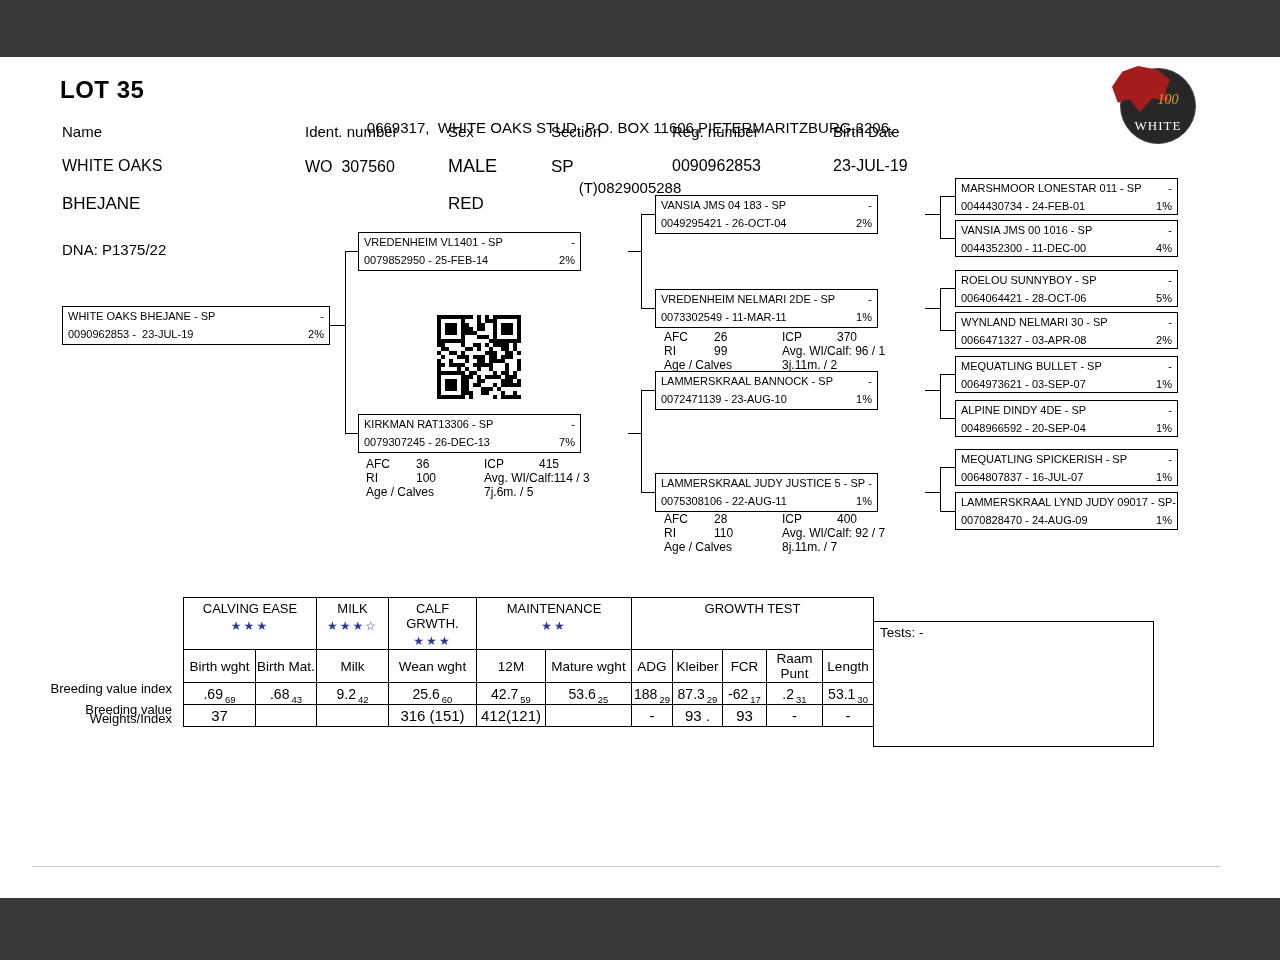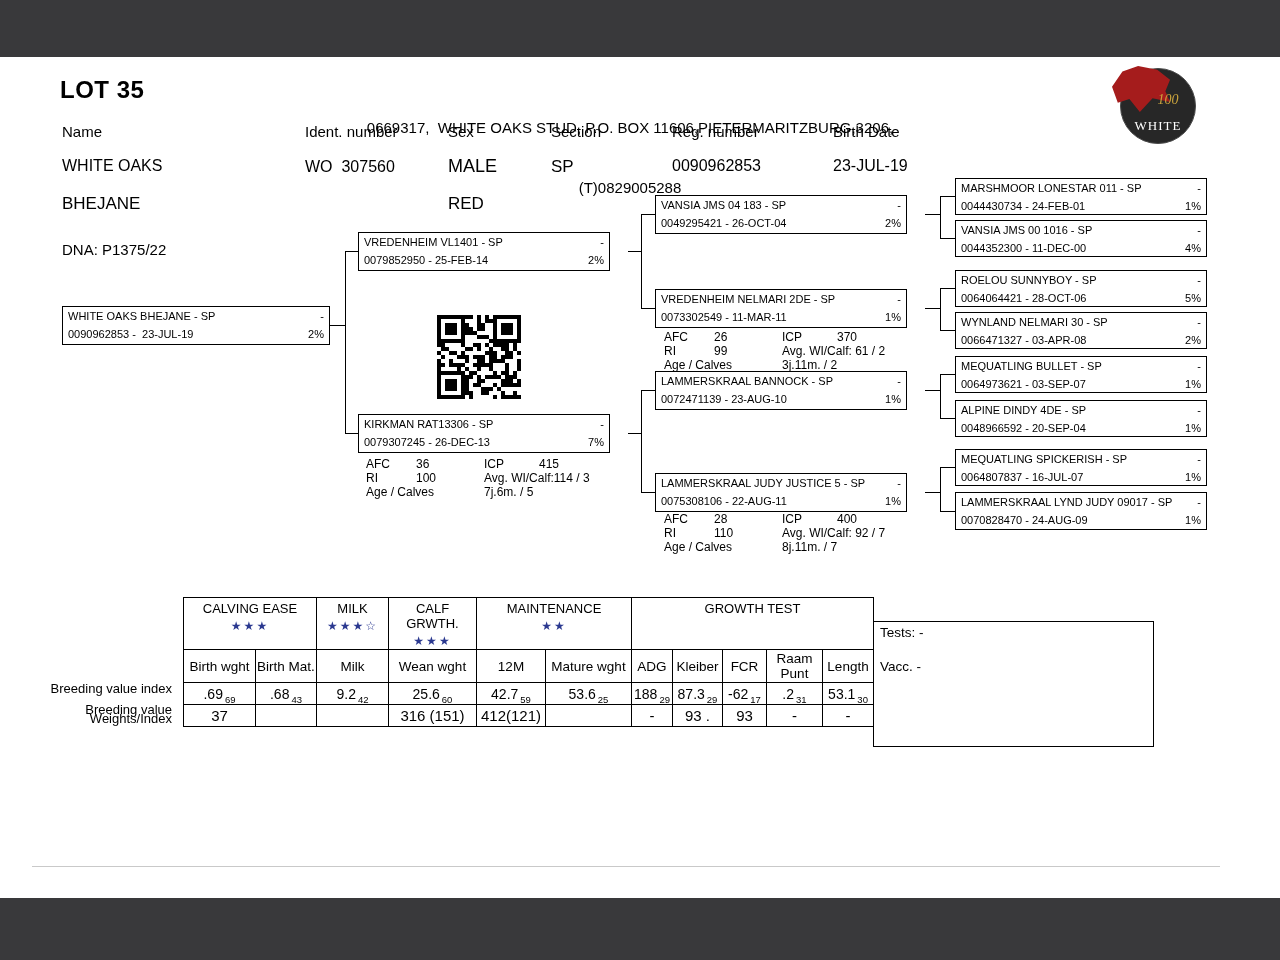--- a/index.html
+++ b/index.html
@@ -6,21 +6,21 @@
   .page{position:relative;width:1280px;height:960px;background:#fff;font-family:"Liberation Sans","DejaVu Sans",sans-serif;color:#000;overflow:hidden}
   .bar{position:absolute;left:0;width:1280px;background:#39393b}
   .bar.top{top:0;height:57px}
   .bar.bot{top:898px;height:62px}
   .lot{position:absolute;left:60px;top:76px;font-size:24px;font-weight:600;letter-spacing:.5px}
   .addr{position:absolute;left:160px;top:78px;width:940px;text-align:center;font-size:15px;line-height:20px;white-space:pre}
   .lab{position:absolute;font-size:15px}
   .val{position:absolute;font-size:16px;white-space:pre}
   .val.lg{font-size:17px}
   .val.xl{font-size:18px}
-  .pbox{position:absolute;width:252px;height:39px;box-sizing:border-box;border:1px solid #000;font-size:11px;line-height:18px;padding:0 5px;background:#fff}
+  .pbox{position:absolute;width:223px;height:39px;box-sizing:border-box;border:1px solid #000;font-size:11px;line-height:18px;padding:0 5px;background:#fff}
   .pbox .r{display:flex;justify-content:space-between;white-space:pre}
   .hl{position:absolute;height:1px;background:#000}
   .vl{position:absolute;width:1px;background:#000}
   .stats{position:absolute;width:270px;font-size:12px;line-height:14px}
   .srow{display:grid;grid-template-columns:50px 68px 55px auto}
   .c34{grid-column:3/5}
   .c12{grid-column:1/3}
   .qr{position:absolute;left:437px;top:315px;width:84px;height:84px}
   .qr i{position:absolute;width:4px;height:4px;background:#000}
   .logo{position:absolute;left:1112px;top:66px;width:84px;height:80px}
@@ -452,21 +452,21 @@
   <div class="stats" style="left:664px;top:330px">
     <div class="srow">
         <span>AFC</span>
         <span>26</span>
         <span>ICP</span>
         <span>370</span>
       </div>
     <div class="srow">
         <span>RI</span>
         <span>99</span>
-        <span class="c34">Avg. WI/Calf: 61 / 2</span>
+        <span class="c34">Avg. WI/Calf: 96 / 1</span>
       </div>
     <div class="srow">
         <span class="c12">Age / Calves</span>
         <span class="c34">3j.11m. / 2</span>
       </div>
   </div>
 
   <div class="stats" style="left:664px;top:512px">
     <div class="srow">
         <span>AFC</span>
@@ -564,19 +564,18 @@
         <td>93</td>
         <td>-</td>
         <td>-</td>
       </tr>
     </tbody>
       </table>
   </div>
 
   <div class="side">
     <div class="s2">Tests: -</div>
-    <div class="s3">Vacc. -</div>
   </div>
 
 
   <div class="sep"></div>
 
 </div>
 
 </body></html>

